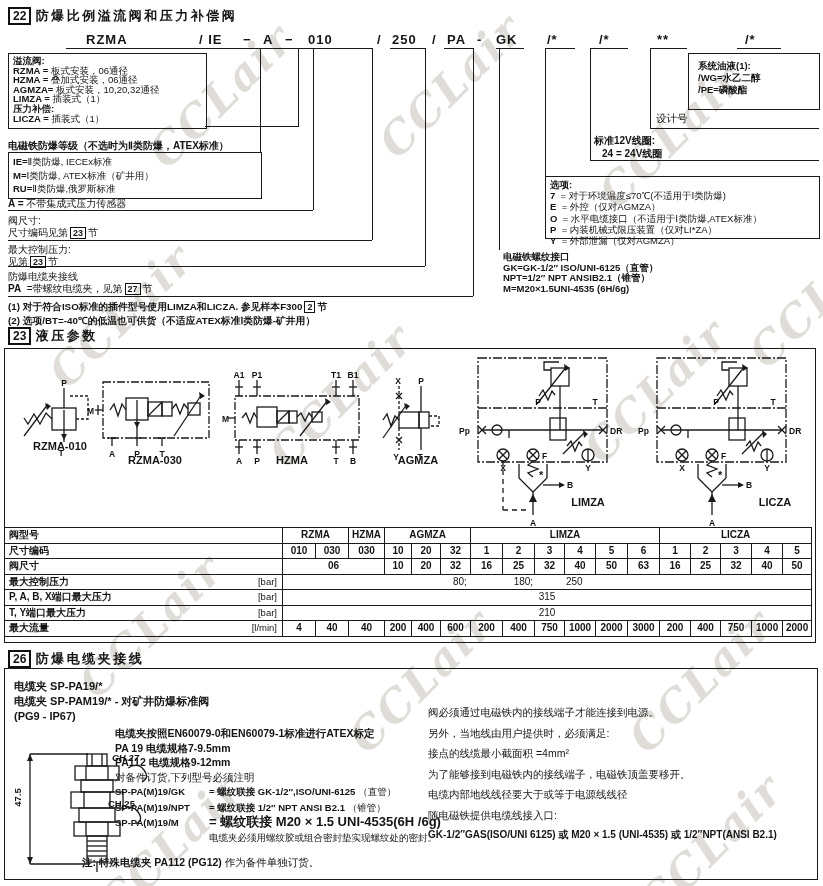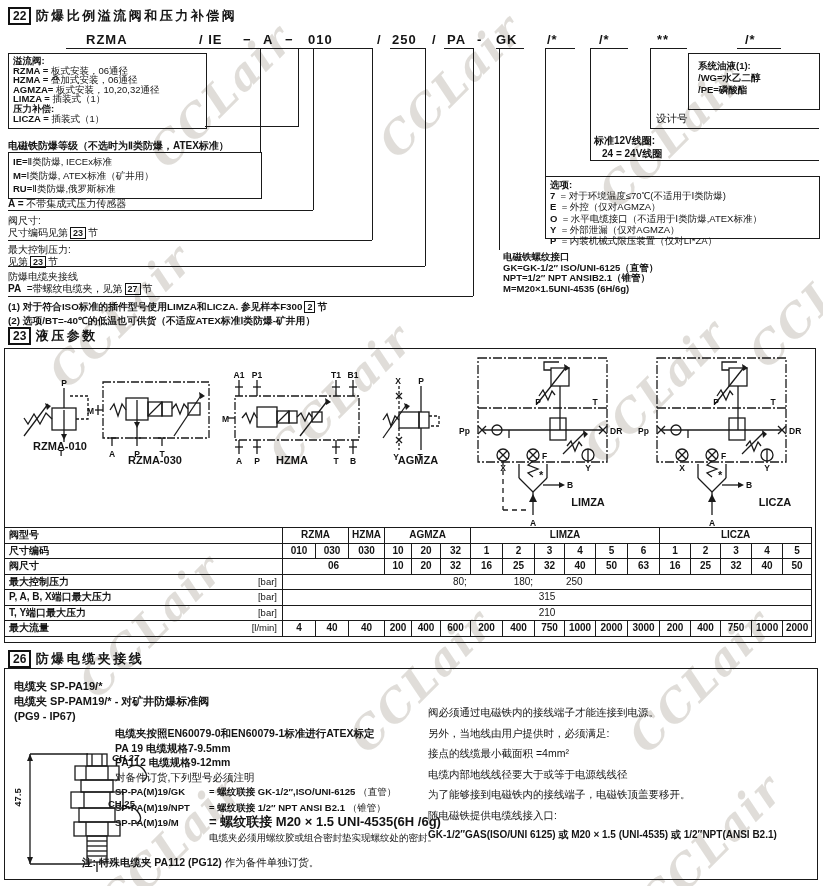--- a/index.html
+++ b/index.html
@@ -149,22 +149,22 @@
     <div>NPT=1/2″ NPT ANSIB2.1（锥管）</div>
     <div>M=M20×1.5UNI-4535 (6H/6g)</div>
   </div>
 
   <div class="bx fg" style="left:545px;top:176px;width:273px;height:61px;"></div>
   <div class="abs fg t9" style="left:550px;top:179px;width:266px;line-height:11.2px;">
     <div class="b">选项:</div>
     <div><span class="b">7</span>&nbsp;&nbsp;<span>= 对于环境温度≤70℃(不适用于Ⅰ类防爆)</span></div>
     <div><span class="b">E</span>&nbsp;&nbsp;<span>= 外控（仅对AGMZA）</span></div>
     <div><span class="b">O</span>&nbsp;&nbsp;<span>= 水平电缆接口（不适用于Ⅰ类防爆,ATEX标准）</span></div>
+    <div><span class="b">P</span>&nbsp;&nbsp;<span>= 内装机械式限压装置（仅对LI*ZA）</span></div>
     <div><span class="b">Y</span>&nbsp;&nbsp;<span>= 外部泄漏（仅对AGMZA）</span></div>
-    <div><span class="b">P</span>&nbsp;&nbsp;<span>= 内装机械式限压装置（仅对LI*ZA）</span></div>
   </div>
 
   <div class="abs fg b" style="left:594px;top:134px;font-size:10px;">标准12V线圈:</div>
   <div class="abs fg b" style="left:602px;top:147px;font-size:10px;">24 = 24V线圈</div>
 
   <div class="abs fg" style="left:656px;top:112px;font-size:10.5px;">设计号</div>
 
   <div class="bx fg" style="left:688px;top:53px;width:130px;height:55px;"></div>
   <div class="abs fg t9 b" style="left:698px;top:60px;line-height:12px;">
     <div>系统油液(1):</div>
@@ -583,19 +583,19 @@
     <path d="M 112 62 q 10 -6 16 2 q 6 8 -2 12"></path>
   </svg>
   <div class="abs fg b" style="left:8px;top:792px;font-size:9.5px;transform:rotate(-90deg);">47.5</div>
   <div class="abs fg b" style="left:112px;top:752px;font-size:9.5px;font-style:italic;">CH.27</div>
   <div class="abs fg b" style="left:108px;top:798px;font-size:9.5px;">CH.25</div>
 
   <div class="abs fg" style="left:428px;top:702px;width:388px;font-size:10.5px;line-height:20.5px;">
     <div>阀必须通过电磁铁内的接线端子才能连接到电源。</div>
     <div>另外，当地线由用户提供时，必须满足:</div>
     <div>接点的线缆最小截面积 =4mm²</div>
+    <div>为了能够接到电磁铁内的接线端子，电磁铁顶盖要移开。</div>
     <div>电缆内部地线线径要大于或等于电源线线径</div>
-    <div>为了能够接到电磁铁内的接线端子，电磁铁顶盖要移开。</div>
     <div>随电磁铁提供电缆线接入口:</div>
     <div class="b" style="font-size:10px;">GK-1/2″GAS(ISO/UNI 6125) 或 M20 × 1.5 (UNI-4535) 或 1/2″NPT(ANSI B2.1)</div>
   </div>
 
 </div>
 
 </body></html>

